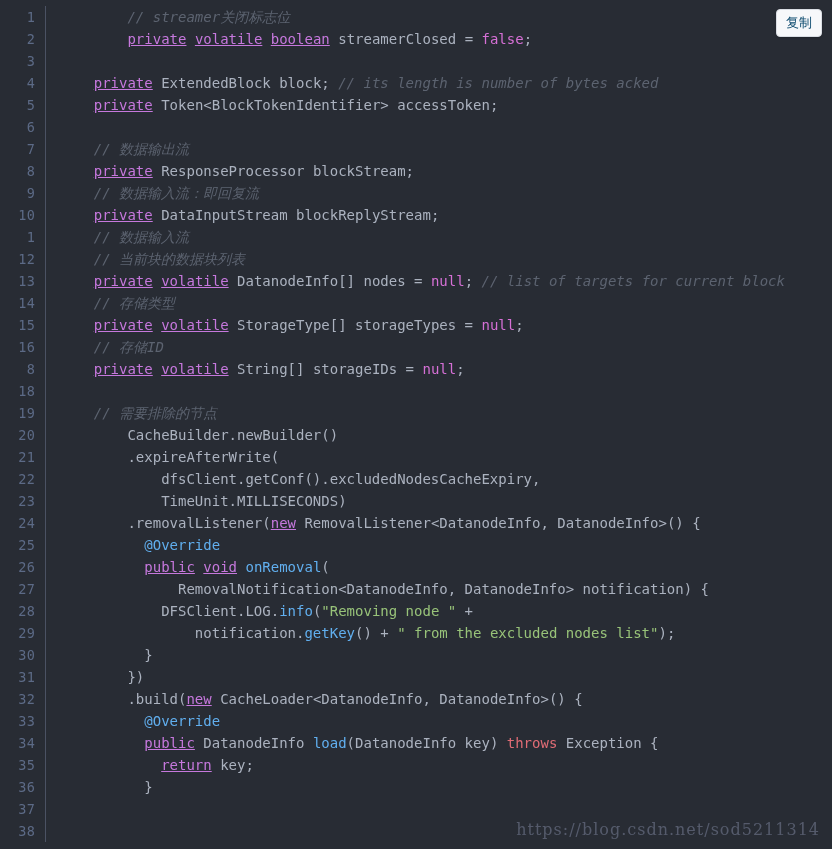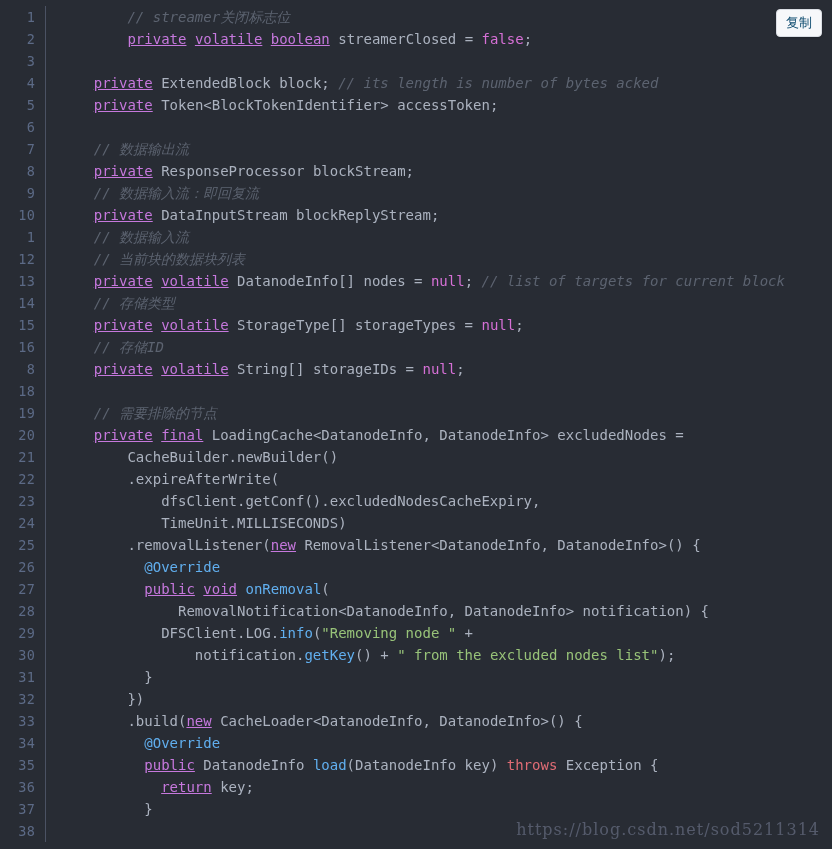--- a/index.html
+++ b/index.html
@@ -163,21 +163,20 @@
         <span class="cl"><span class="t-plain">    </span><span class="t-kw">private</span><span class="t-plain"> DataInputStream blockReplyStream;</span></span>
         <span class="cl"><span class="t-plain">    </span><span class="t-cmt">// 数据输入流</span></span>
         <span class="cl"><span class="t-plain">    </span><span class="t-cmt">// 当前块的数据块列表</span></span>
         <span class="cl"><span class="t-plain">    </span><span class="t-kw">private</span><span class="t-plain"> </span><span class="t-kw">volatile</span><span class="t-plain"> DatanodeInfo[] nodes = </span><span class="t-lit">null</span><span class="t-plain">; </span><span class="t-cmt">// list of targets for current block</span></span>
         <span class="cl"><span class="t-plain">    </span><span class="t-cmt">// 存储类型</span></span>
         <span class="cl"><span class="t-plain">    </span><span class="t-kw">private</span><span class="t-plain"> </span><span class="t-kw">volatile</span><span class="t-plain"> StorageType[] storageTypes = </span><span class="t-lit">null</span><span class="t-plain">;</span></span>
         <span class="cl"><span class="t-plain">    </span><span class="t-cmt">// 存储ID</span></span>
         <span class="cl"><span class="t-plain">    </span><span class="t-kw">private</span><span class="t-plain"> </span><span class="t-kw">volatile</span><span class="t-plain"> String[] storageIDs = </span><span class="t-lit">null</span><span class="t-plain">;</span></span>
         <span class="cl">&nbsp;</span>
         <span class="cl"><span class="t-plain">    </span><span class="t-cmt">// 需要排除的节点</span></span>
-        <span class="cl"><span class="t-plain">    </span><span class="t-kw">private</span><span class="t-plain"> </span><span class="t-kw">final</span><span class="t-plain"> LoadingCache&lt;DatanodeInfo, DatanodeInfo&gt; excludedNodes =</span></span>
         <span class="cl"><span class="t-plain">        CacheBuilder.newBuilder()</span></span>
         <span class="cl"><span class="t-plain">        .expireAfterWrite(</span></span>
         <span class="cl"><span class="t-plain">            dfsClient.getConf().excludedNodesCacheExpiry,</span></span>
         <span class="cl"><span class="t-plain">            TimeUnit.MILLISECONDS)</span></span>
         <span class="cl"><span class="t-plain">        .removalListener(</span><span class="t-kw">new</span><span class="t-plain"> RemovalListener&lt;DatanodeInfo, DatanodeInfo&gt;() {</span></span>
         <span class="cl"><span class="t-plain">          </span><span class="t-ann">@Override</span></span>
         <span class="cl"><span class="t-plain">          </span><span class="t-kw">public</span><span class="t-plain"> </span><span class="t-kw">void</span><span class="t-plain"> </span><span class="t-fn">onRemoval</span><span class="t-plain">(</span></span>
         <span class="cl"><span class="t-plain">              RemovalNotification&lt;DatanodeInfo, DatanodeInfo&gt; notification) {</span></span>
         <span class="cl"><span class="t-plain">            DFSClient.LOG.</span><span class="t-fn">info</span><span class="t-plain">(</span><span class="t-str">"Removing node "</span><span class="t-plain"> +</span></span>
         <span class="cl"><span class="t-plain">                notification.</span><span class="t-fn">getKey</span><span class="t-plain">() + </span><span class="t-str">" from the excluded nodes list"</span><span class="t-plain">);</span></span>

